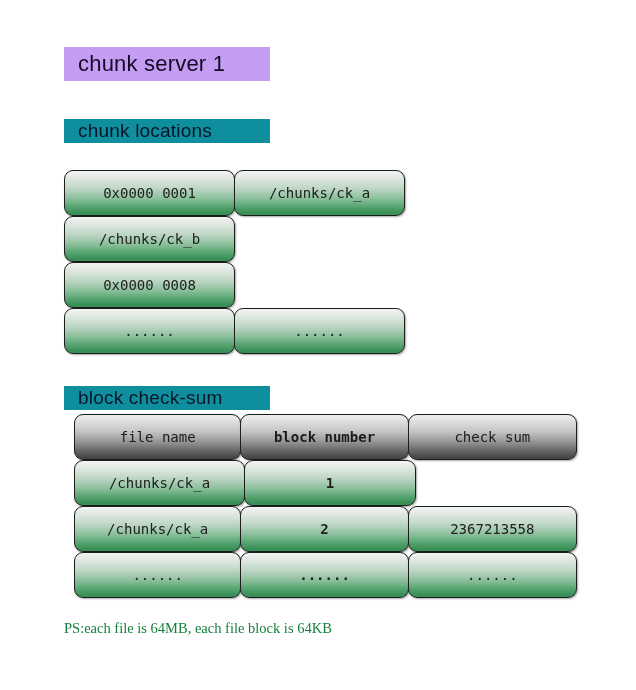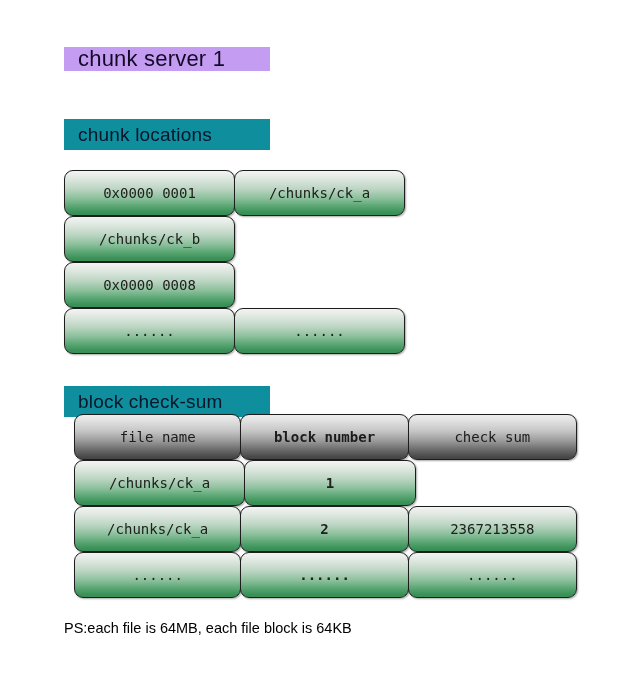--- a/index.html
+++ b/index.html
@@ -24,26 +24,26 @@
     box-sizing: border-box;
     display: flex;
     align-items: center;
     padding-left: 14px;
     color: #130a26;
     font-family: "Liberation Sans", sans-serif;
     letter-spacing: 0.2px;
   }
   .banner-title {
     top: 47px;
-    height: 24px;
+    height: 34px;
     background: #c49cf2;
     font-size: 22px;
   }
   .banner-section {
-    height: 31px;
+    height: 24px;
     background: #0f8e9d;
     font-size: 19px;
     color: #07162a;
   }
   .banner-section.loc  { top: 119px; }
   .banner-section.bcs  { top: 386px; }
 
   
   .table {
     position: absolute;
@@ -106,22 +106,22 @@
   .checksum .c3 { width: 173px; }
 
   .dots { letter-spacing: 0px; }
 
   
   .footnote {
     position: absolute;
     left: 64px;
     top: 620px;
     font-size: 14.5px;
-    color: #000000;
-    font-family: Liberation Sans, sans-serif;
+    color: #15803d;
+    font-family: Liberation Serif, serif;
     white-space: nowrap;
   }
 </style>
 </head>
 <body>
 
 <div class="banner banner-title">
   <span>chunk server 1</span>
 </div>
 

